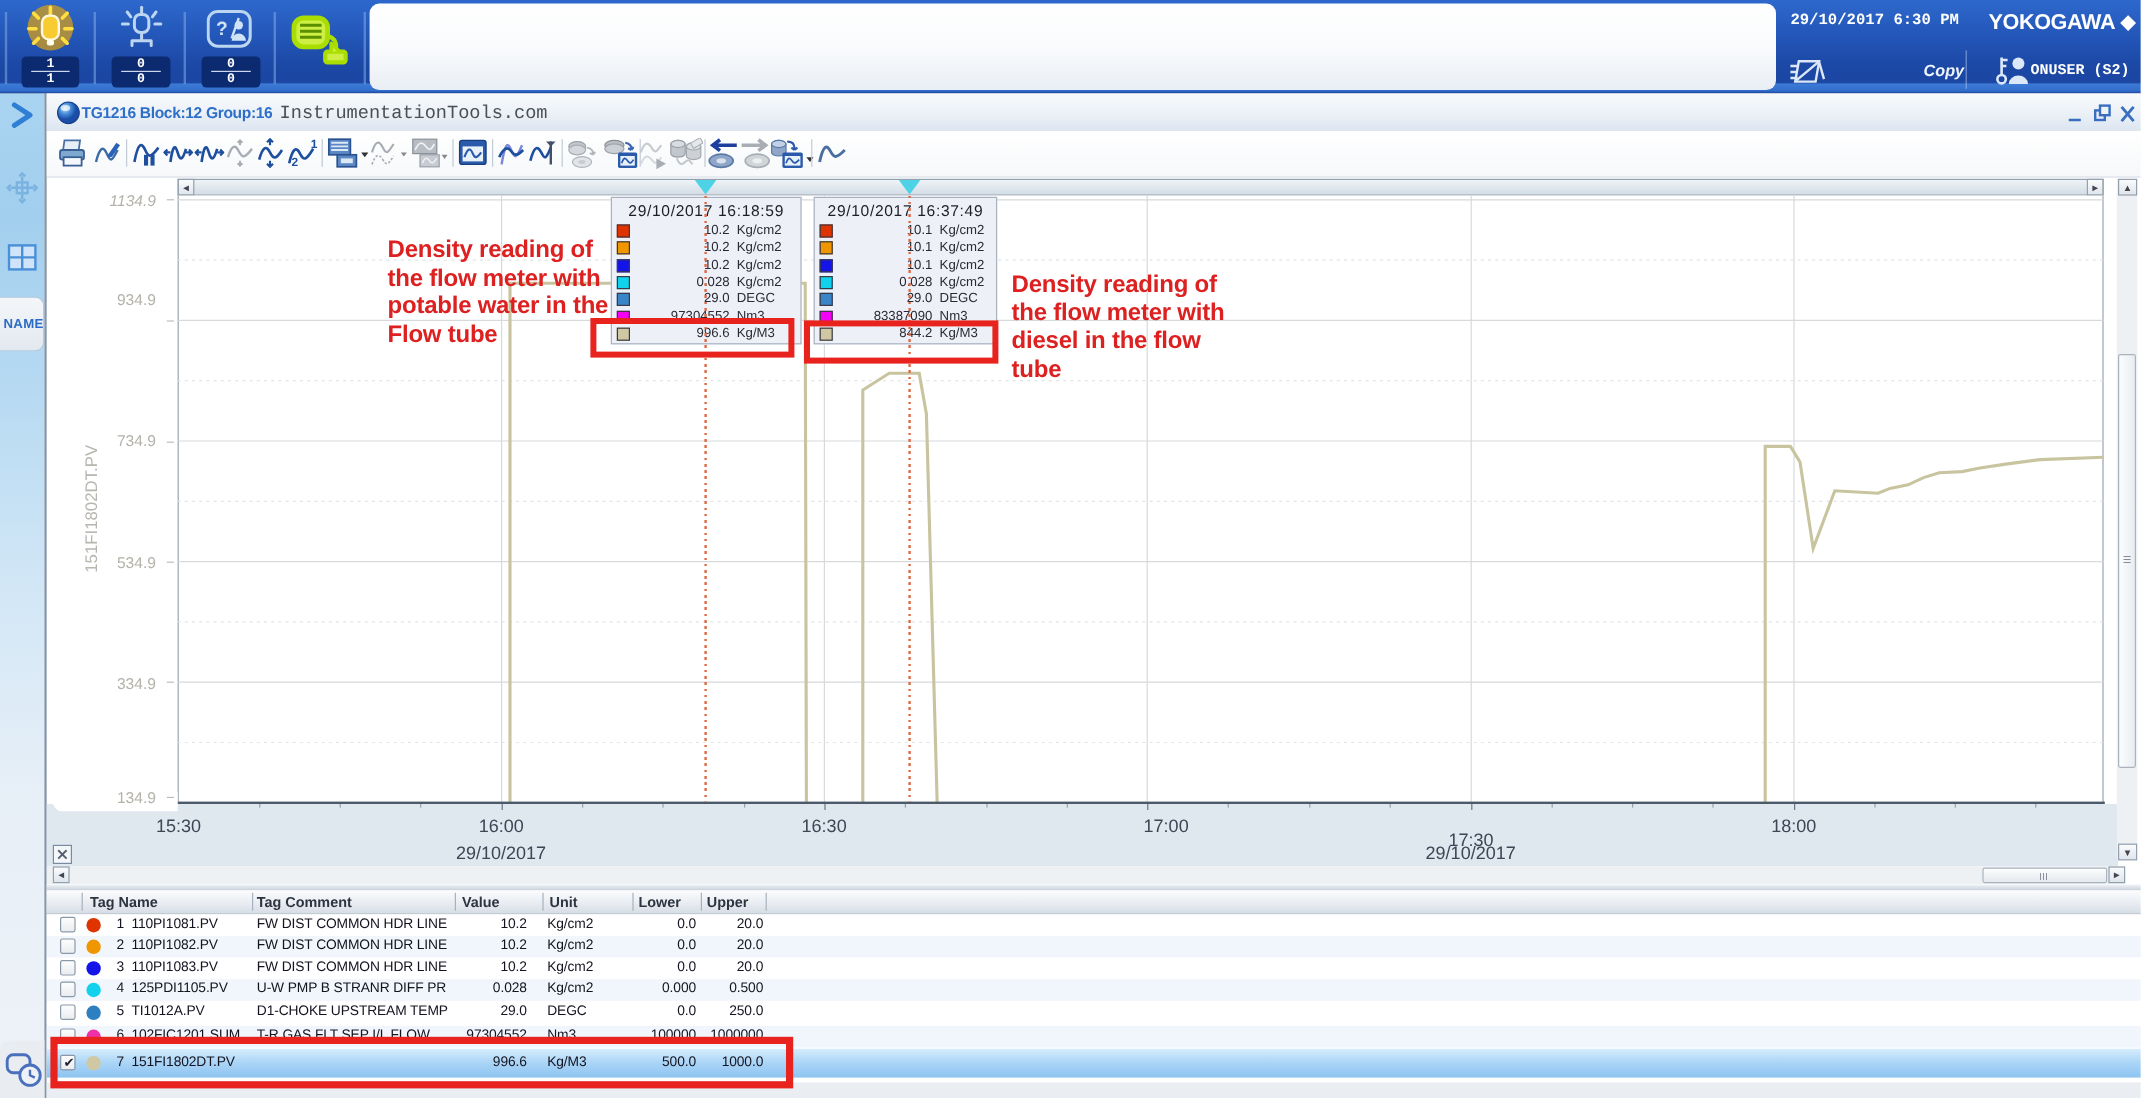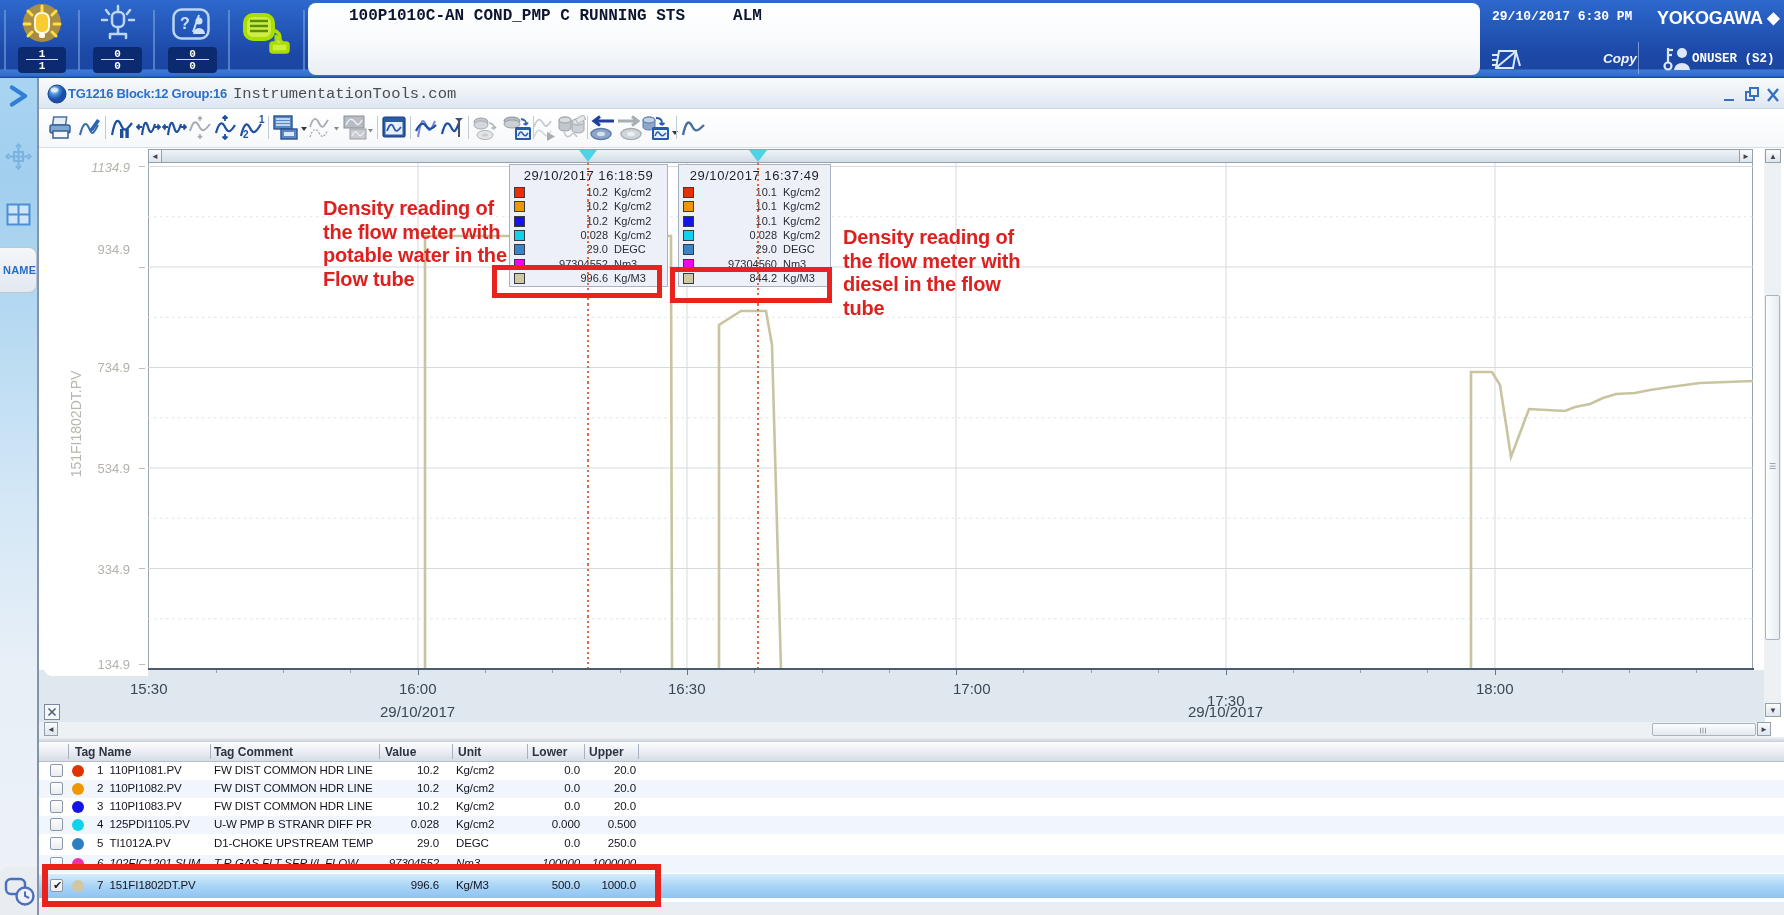--- a/index.html
+++ b/index.html
@@ -157,21 +157,20 @@
       <rect x="31" y="33" width="17" height="9" rx="2" fill="#cdee44" stroke-width="3.5"></rect>
       <path d="M36 33 L36 26 L43 33" fill="#cdee44" stroke-width="3"></path>
     </g>
     <g stroke="#5a9000" stroke-width="2.5">
         <line x1="10" y1="11" x2="28" y2="11"></line>
         <line x1="10" y1="16" x2="28" y2="16"></line>
         <line x1="10" y1="21" x2="28" y2="21"></line>
       </g>
   </svg>
   <div class="abs" id="msgbox"></div>
-  <div class="abs" id="msgtext">100P1010C-AN COND_PMP C RUNNING STS     ALM</div>
   <div class="abs" id="datetxt">29/10/2017 6:30 PM</div>
   <div class="abs" id="yoko">YOKOGAWA&nbsp;<span style="font-size:16px;vertical-align:1px;">◆</span></div>
 
   <svg class="abs" style="left:1491px;top:47px;" width="30" height="24" viewBox="0 0 30 24">
     <g stroke="#dce8f8" stroke-width="2" fill="none">
       <line x1="1" y1="8" x2="7" y2="8"></line>
         <line x1="1" y1="13" x2="7" y2="13"></line>
         <line x1="1" y1="18" x2="7" y2="18"></line>
       <path d="M8 4 L25 4 L22 21 L5 21 Z"></path>
       <line x1="6" y1="20" x2="24" y2="5"></line>
@@ -494,21 +493,21 @@
         <span class="tv" style="left:8px;top:0;">0.028</span>
         <span class="tu" style="left:104px;top:0;">Kg/cm2</span>
       </div>
       <div class="tiprow" style="left:0;top:78.19999999999999px;width:100%;">
         <span class="sq" style="left:4px;top:1px;background:#3a85c8;"></span>
         <span class="tv" style="left:8px;top:0;">29.0</span>
         <span class="tu" style="left:104px;top:0;">DEGC</span>
       </div>
       <div class="tiprow" style="left:0;top:92.49999999999999px;width:100%;">
         <span class="sq" style="left:4px;top:1px;background:#f402f4;"></span>
-        <span class="tv" style="left:8px;top:0;">97304560</span>
+        <span class="tv" style="left:8px;top:0;">83387090</span>
         <span class="tu" style="left:104px;top:0;">Nm3</span>
       </div>
       <div class="tiprow" style="left:0;top:106.79999999999998px;width:100%;">
         <span class="sq" style="left:4px;top:1px;background:#cfc8a2;"></span>
         <span class="tv" style="left:8px;top:0;">844.2</span>
         <span class="tu" style="left:104px;top:0;">Kg/M3</span>
       </div>
     </div>
   <div class="cursor" style="left:587px;"></div>
   <div class="cursor" style="left:757px;"></div>
@@ -581,21 +580,21 @@
   <div class="trow" style="top:835px;background:#ffffff;">
     <span class="cb" style="top:2px;"></span>
     <span class="dot" style="background:#2e7fc0;top:3px;"></span>
     <span class="c-name" style="top:2px;">5&nbsp;&nbsp;TI1012A.PV</span>
     <span class="c-cmt" style="top:2px;">D1-CHOKE UPSTREAM TEMP</span>
     <span class="c-val" style="top:2px;">29.0</span>
     <span class="c-unit" style="top:2px;">DEGC</span>
     <span class="c-low" style="top:2px;">0.0</span>
     <span class="c-up" style="top:2px;">250.0</span>
   </div>
-  <div class="trow" style="top:855px;background:#f0f6fc;font-style:italic;">
+  <div class="trow" style="top:855px;background:#f0f6fc;">
     <span class="cb" style="top:2px;"></span>
     <span class="dot" style="background:#f030a8;top:3px;"></span>
     <span class="c-name" style="top:2px;">6&nbsp;&nbsp;102FIC1201.SUM</span>
     <span class="c-cmt" style="top:2px;">T-R GAS FLT SEP I/L FLOW</span>
     <span class="c-val" style="top:2px;">97304552</span>
     <span class="c-unit" style="top:2px;">Nm3</span>
     <span class="c-low" style="top:2px;">100000</span>
     <span class="c-up" style="top:2px;">1000000</span>
   </div>
   <div class="trow" style="top:874px;background:linear-gradient(180deg,#d6ecfc 0%,#a9d4f6 50%,#8ec4f2 100%);height:24px;">

